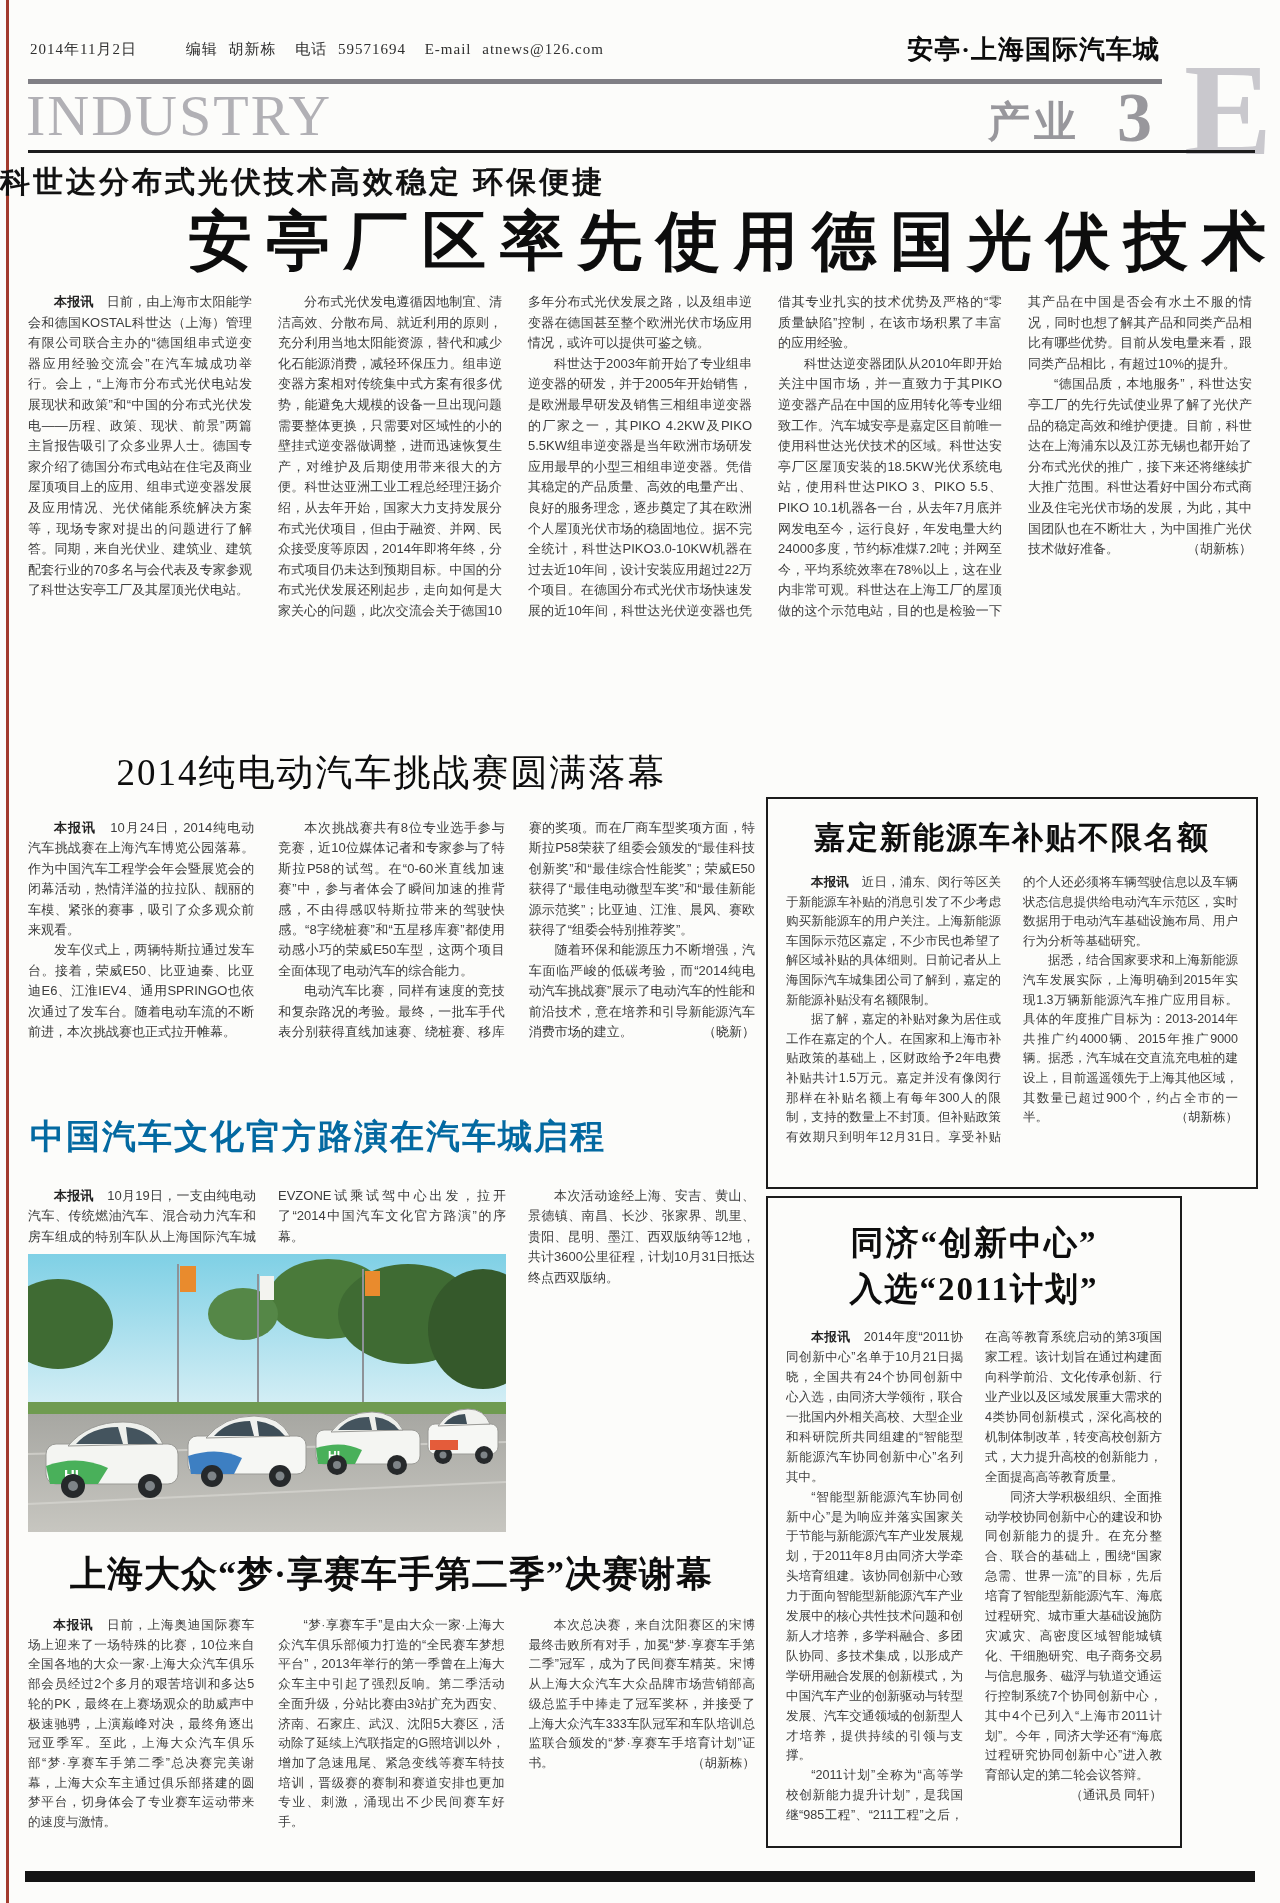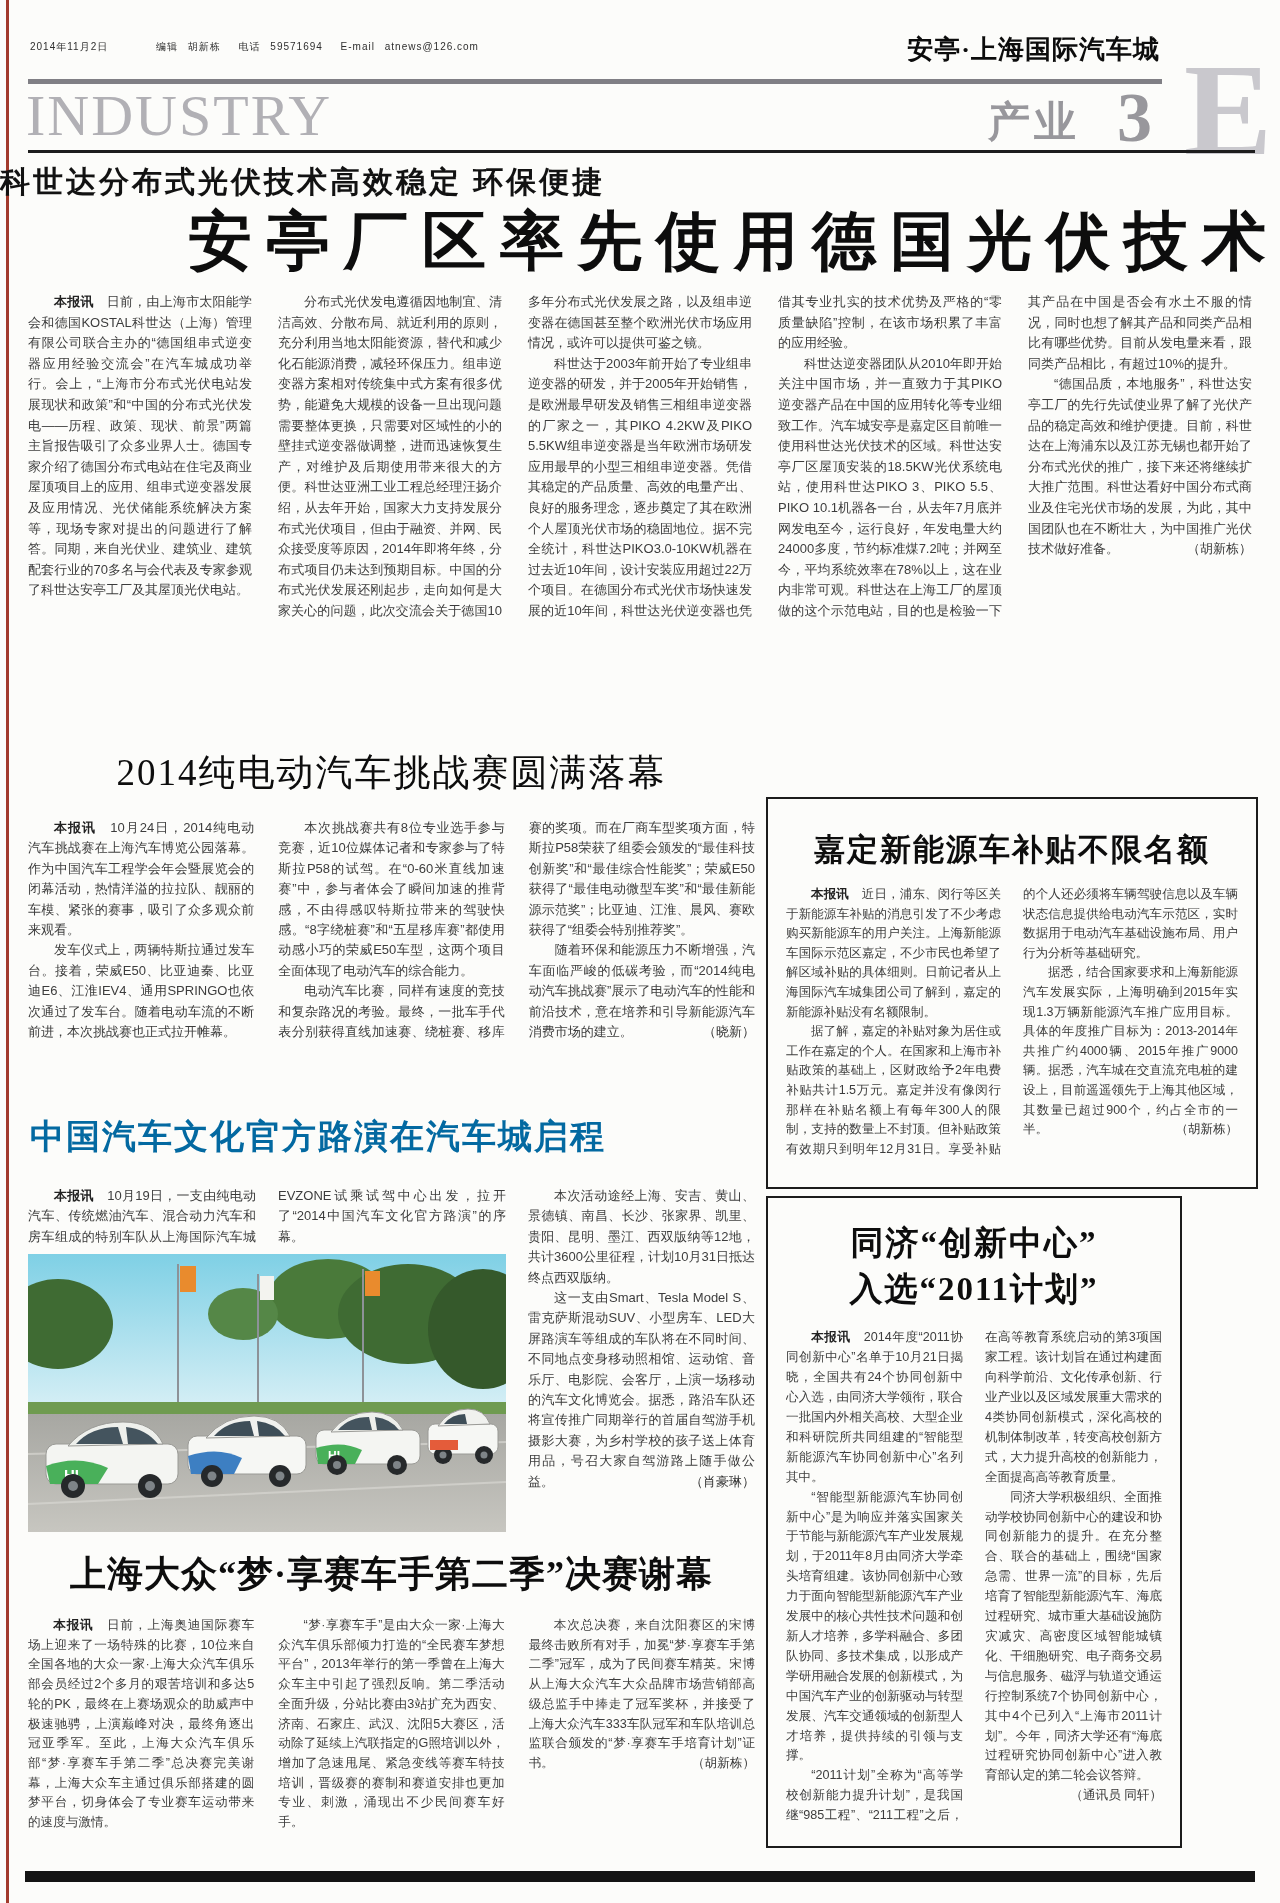--- a/index.html
+++ b/index.html
@@ -1,21 +1,21 @@
 <!DOCTYPE html>
 <html><head>
 <meta charset="utf-8">
 <style>
   html,body{margin:0;padding:0;background:#e8e6e1;}
   .page{position:relative;width:1280px;height:1903px;margin:0 auto;background:#fcfcfa;
         font-family:"Liberation Sans","DejaVu Sans",sans-serif;color:#3c3c3c;overflow:hidden;}
   .red-edge{position:absolute;left:6px;top:0;width:3px;height:100%;background:#a23a2c;}
 
   
-  .hdr-info{position:absolute;left:30px;top:40px;font-size:10px;color:#2e2e2e;letter-spacing:1px;white-space:nowrap;}
+  .hdr-info{position:absolute;left:30px;top:40px;font-size:15px;color:#2e2e2e;letter-spacing:1px;white-space:nowrap;font-family:Liberation Serif, serif;}
   .hdr-info span{margin-right:14px;}
   .masthead{position:absolute;right:120px;top:32px;font-family:"Liberation Serif","DejaVu Serif",serif;
             font-weight:700;font-size:26px;color:#0c0c0c;letter-spacing:1px;}
   .hdr-divider{position:absolute;left:28px;top:79px;width:1134px;height:5px;background:#807f85;}
   .industry{position:absolute;left:26px;top:82px;font-family:"Liberation Serif","DejaVu Serif",serif;
             font-size:58px;color:#b1b0b5;letter-spacing:2px;font-weight:400;}
   .section-cn{position:absolute;right:200px;top:94px;font-family:"Liberation Serif","DejaVu Serif",serif;
               font-weight:700;font-size:42px;color:#98979c;letter-spacing:4px;}
   .page-num{position:absolute;right:128px;top:78px;font-family:"Liberation Serif","DejaVu Serif",serif;
             font-weight:700;font-size:70px;color:#98979c;}
@@ -41,21 +41,21 @@
   .a2-title{position:absolute;left:28px;top:748px;width:727px;text-align:center;
             font-family:"Liberation Serif","DejaVu Serif",serif;font-weight:400;
             font-size:37px;letter-spacing:2px;color:#0d0d0d;white-space:nowrap;}
   .a2-body{position:absolute;left:28px;top:818px;width:727px;height:276px;
            column-count:3;column-gap:24px;font-size:13px;line-height:20.4px;overflow:hidden;}
 
   
   .jd-box{position:absolute;left:766px;top:797px;width:492px;height:392px;box-sizing:border-box;
           border:2px solid #1c1c1c;padding:10px 18px;background:#fcfcfa;}
   .box-title{font-family:Liberation Mono, monospace;font-weight:700;text-align:center;
-             font-size:31px;letter-spacing:2px;color:#0d0d0d;margin:20px 0 14px;white-space:nowrap;}
+             font-size:31px;letter-spacing:2px;color:#0d0d0d;margin:8px 0 14px;white-space:nowrap;}
   .jd-body{column-count:2;column-gap:22px;font-size:12.5px;line-height:19.6px;height:300px;overflow:hidden;}
 
   
   .a3-title{position:absolute;left:30px;top:1114px;width:727px;
             font-family:"Liberation Serif","DejaVu Serif",serif;font-weight:700;
             font-size:34px;letter-spacing:2px;color:#0369a1;white-space:nowrap;}
   .a3-lead{position:absolute;left:28px;top:1186px;width:478px;height:64px;
            column-count:2;column-gap:22px;font-size:13px;line-height:20.4px;overflow:hidden;}
   .a3-photo{position:absolute;left:28px;top:1254px;width:478px;height:278px;overflow:hidden;background:#9ecfdd;}
   .a3-right{position:absolute;left:528px;top:1186px;width:227px;height:350px;
@@ -211,21 +211,20 @@
         <circle cx="415" cy="201" r="9" fill="#26292b"></circle>
           <circle cx="415" cy="201" r="3.5" fill="#7e8488"></circle>
         <circle cx="456" cy="201" r="9" fill="#26292b"></circle>
           <circle cx="456" cy="201" r="3.5" fill="#7e8488"></circle>
         <rect x="402" y="186" width="28" height="10" fill="#e45c3a"></rect>
       </g>
     </svg>
   </div>
   <div class="a3-right cols">
       <p>本次活动途经上海、安吉、黄山、景德镇、南昌、长沙、张家界、凯里、贵阳、昆明、墨江、西双版纳等12地，共计3600公里征程，计划10月31日抵达终点西双版纳。</p>
-      <p>这一支由Smart、Tesla Model S、雷克萨斯混动SUV、小型房车、LED大屏路演车等组成的车队将在不同时间、不同地点变身移动照相馆、运动馆、音乐厅、电影院、会客厅，上演一场移动的汽车文化博览会。据悉，路沿车队还将宣传推广同期举行的首届自驾游手机摄影大赛，为乡村学校的孩子送上体育用品，号召大家自驾游路上随手做公益。<span class="byline">（肖豪琳）</span></p>
     </div>
 
   <div class="tj-box">
     <div class="tj-title">
       <div>同济“创新中心”</div>
       <div>入选“2011计划”</div>
     </div>
     <div class="tj-body cols">
         <p><b>本报讯</b>　2014年度“2011协同创新中心”名单于10月21日揭晓，全国共有24个协同创新中心入选，由同济大学领衔，联合一批国内外相关高校、大型企业和科研院所共同组建的“智能型新能源汽车协同创新中心”名列其中。</p>
         <p>“智能型新能源汽车协同创新中心”是为响应并落实国家关于节能与新能源汽车产业发展规划，于2011年8月由同济大学牵头培育组建。该协同创新中心致力于面向智能型新能源汽车产业发展中的核心共性技术问题和创新人才培养，多学科融合、多团队协同、多技术集成，以形成产学研用融合发展的创新模式，为中国汽车产业的创新驱动与转型发展、汽车交通领域的创新型人才培养，提供持续的引领与支撑。</p>

